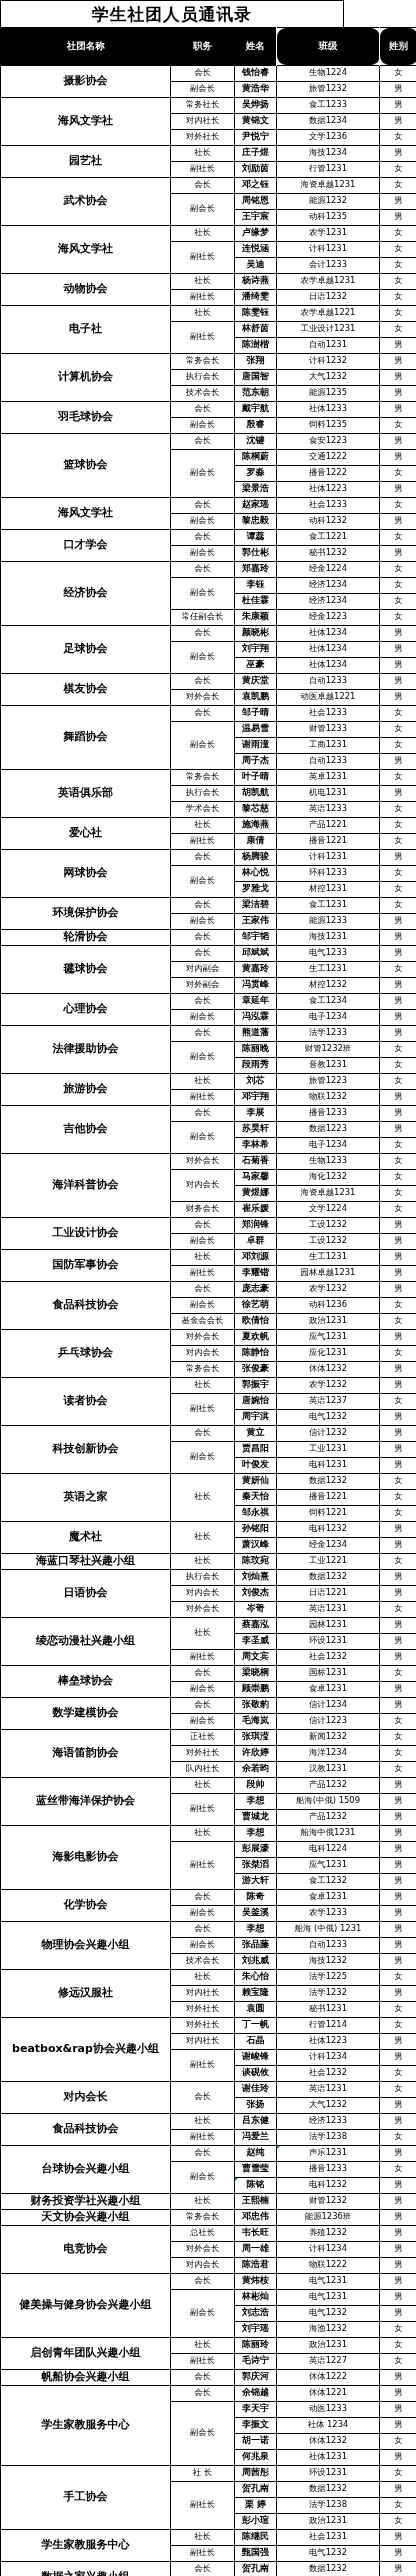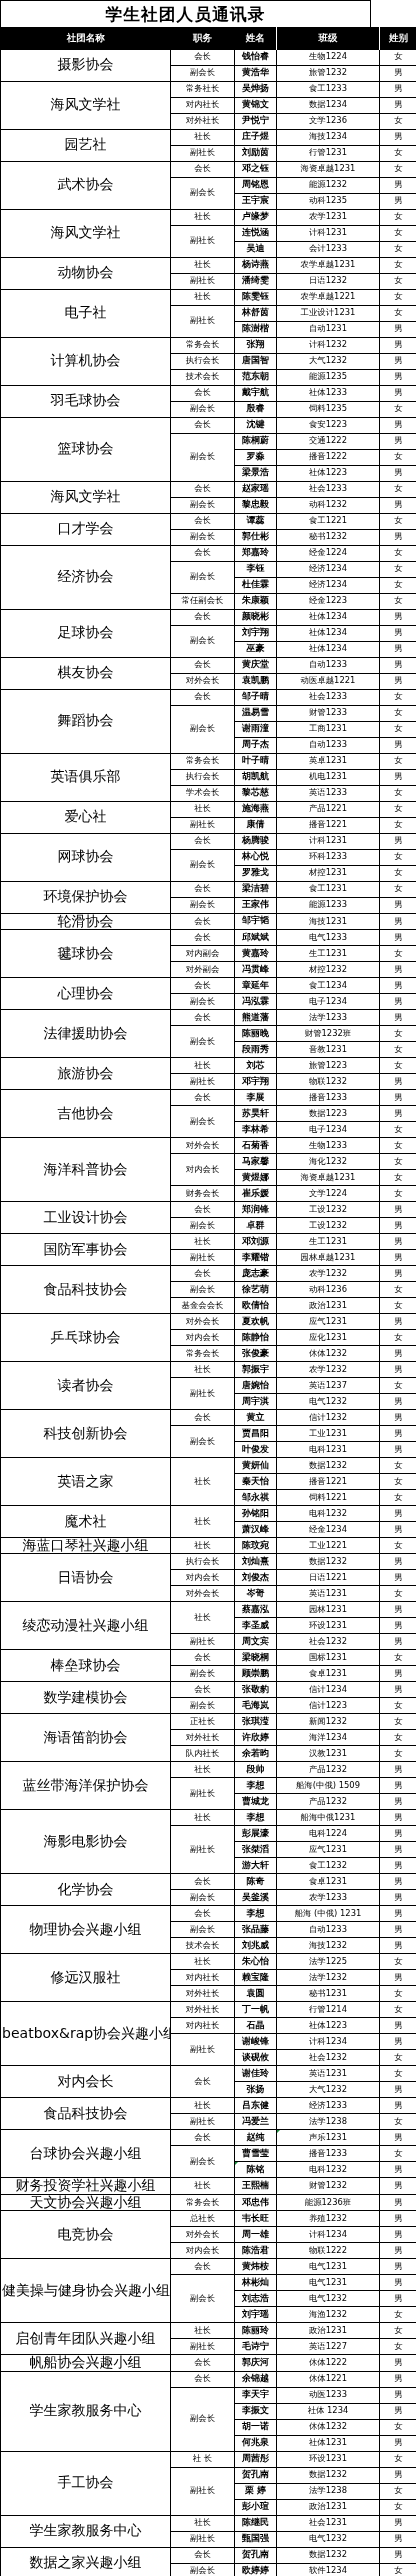--- a/index.html
+++ b/index.html
@@ -1,24 +1,24 @@
 <!DOCTYPE html>
 <html style="font-size:9px"><head>
 <meta charset="utf-8">
 <style>
   html,body{margin:0;padding:0;background:#fff;}
   body{width:417px;font-family:"DejaVu Sans","Liberation Sans",sans-serif;color:#000;}
-  .title-bar{box-sizing:border-box;width:371px;height:27px;border:1.1px solid #000;border-bottom:none;
+  .title-bar{box-sizing:border-box;width:344px;height:27px;border:1.1px solid #000;border-bottom:none;
     display:flex;align-items:center;justify-content:center;font-size:16.7px;font-weight:700;letter-spacing:1.1px;}
   table{border-collapse:collapse;width:417px;table-layout:fixed;border:1.7px solid #000;}
-  thead th{background:#000;color:#fff;font-size:9.5px;font-weight:700;height:20.6px;padding:0;border:0 solid #000;}
-  thead th.sep-l{border-left:1.1px solid #fff;}
+  thead th{background:#000;color:#fff;font-size:9.5px;font-weight:700;height:20.6px;padding:8px;border:0 solid #000;}
+  thead th.sep-l{border-left:1.1px solid #fff;border-radius:9px;}
   td{border:0.6px solid #000;text-align:center;vertical-align:middle;font-size:8.4px;height:15px;
      padding:0 1.1px;overflow:hidden;white-space:nowrap;position:relative;line-height:1.1;}
-  td.club{font-weight:400;font-size:14px;}
+  td.club{font-weight:700;font-size:11px;}
   td.name{font-weight:700;font-size:9px;}
   td.gs{border-top:1.7px solid #000;}
   .mk{position:absolute;left:0;top:0;width:0;height:0;border-top:3.9px solid #1d8a3c;border-right:3.9px solid transparent;}
 </style>
 </head>
 <body>
 
 <div class="title-bar">学生社团人员通讯录</div>
 
 <table>

